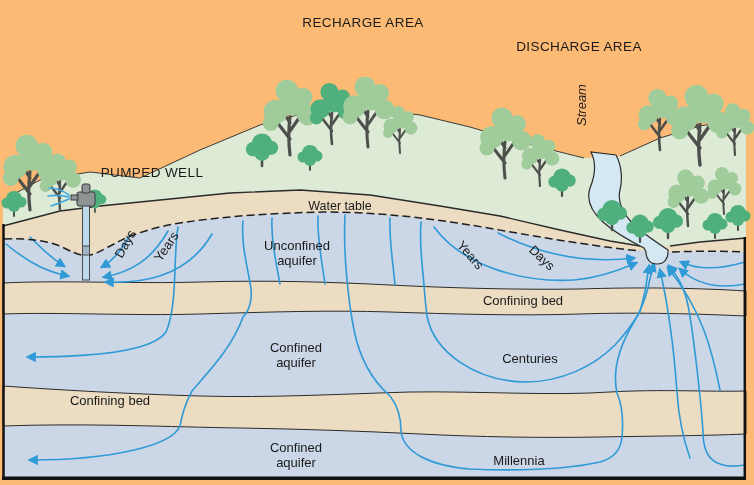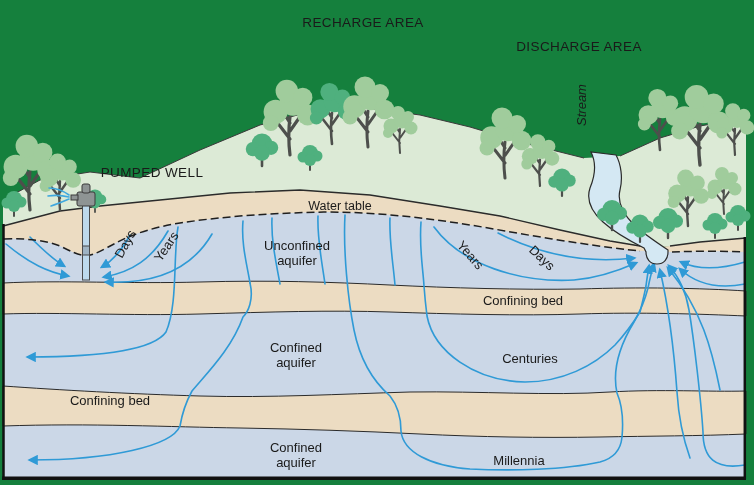--- a/index.html
+++ b/index.html
@@ -1,16 +1,16 @@
 <!DOCTYPE html>
 <html><head>
 <meta charset="utf-8">
 <style>
   html,body{margin:0;padding:0;background:#ffffff;}
-  .stage{position:relative;width:754px;height:485px;background:#15803d;overflow:hidden;
+  .stage{position:relative;width:754px;height:485px;background:#fdba74;overflow:hidden;
          font-family:"Liberation Sans", sans-serif;}
   svg{display:block;}
   text{fill:#1a1a1a;font-family:"Liberation Sans", sans-serif;}
   .caps{font-size:13.5px;letter-spacing:.4px;}
   .lab{font-size:13px;}
   .lab-sm{font-size:12.5px;}
   .ital{font-style:italic;}
   .flow{fill:none;stroke:#2f9ad6;stroke-width:1.6;stroke-linecap:round;}
   .trunk{fill:none;stroke:#4d4f4c;stroke-width:2;stroke-linecap:round;}
   .edge{fill:none;stroke:#2b2b2b;stroke-width:1.4;}

